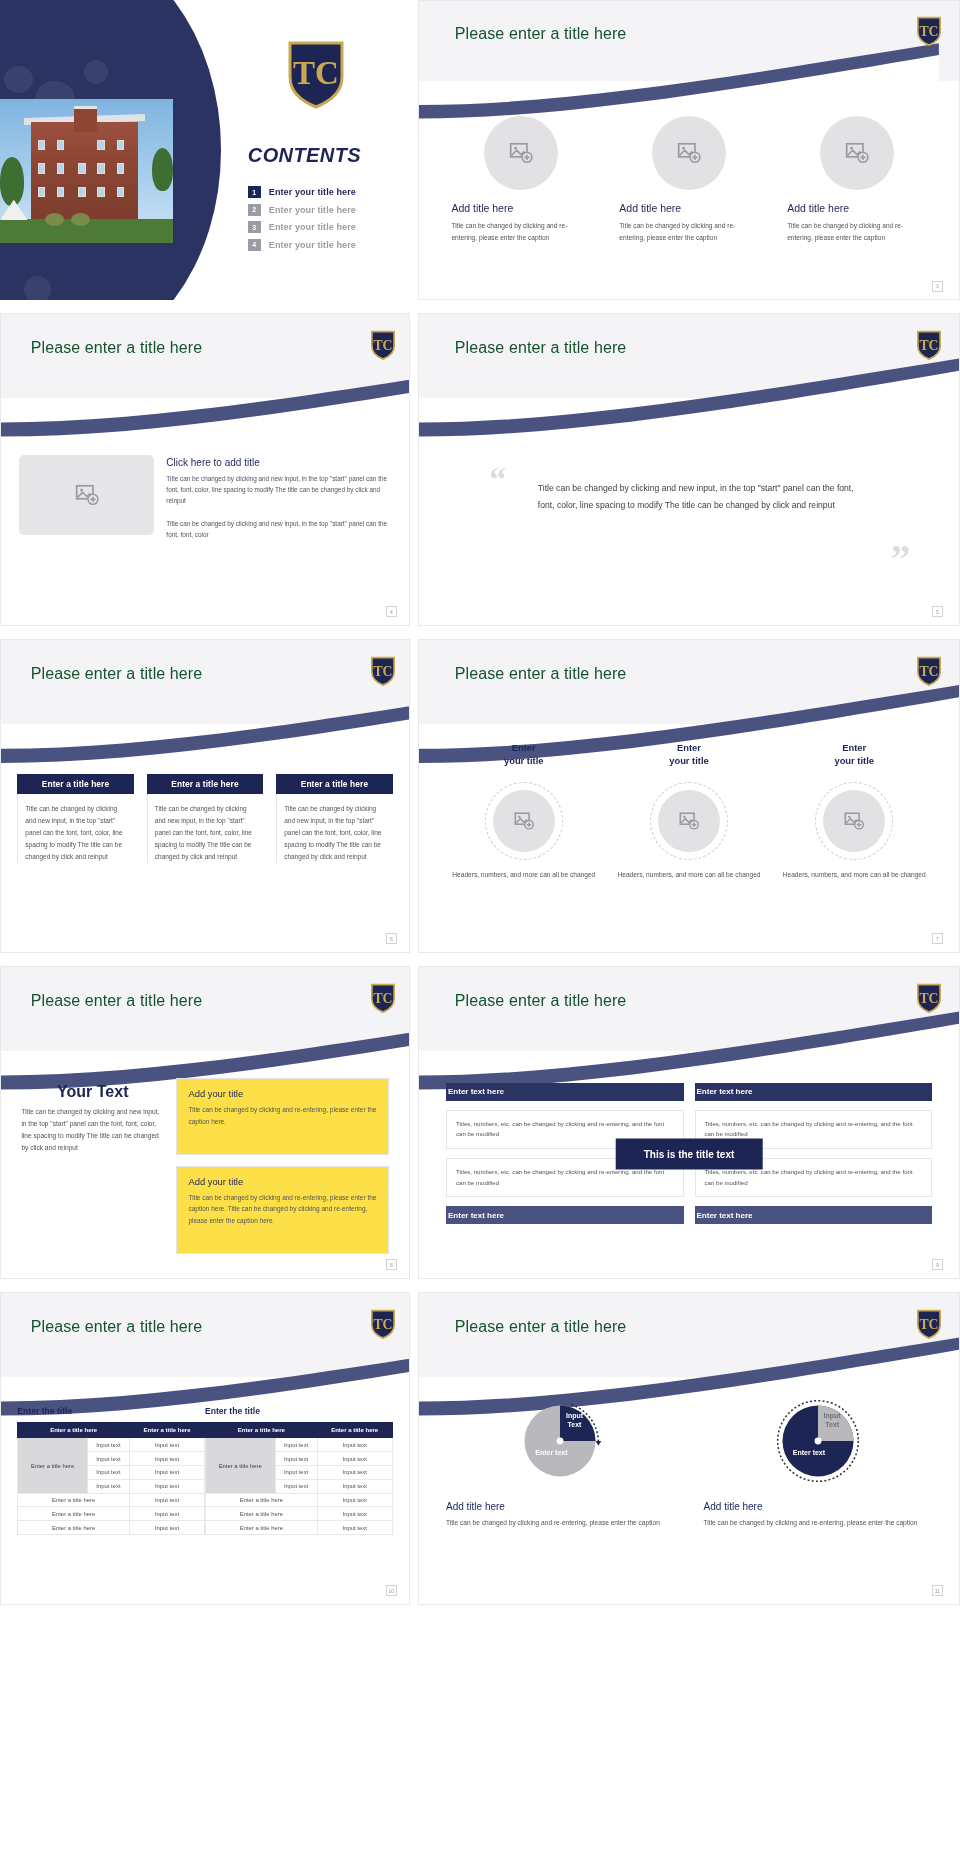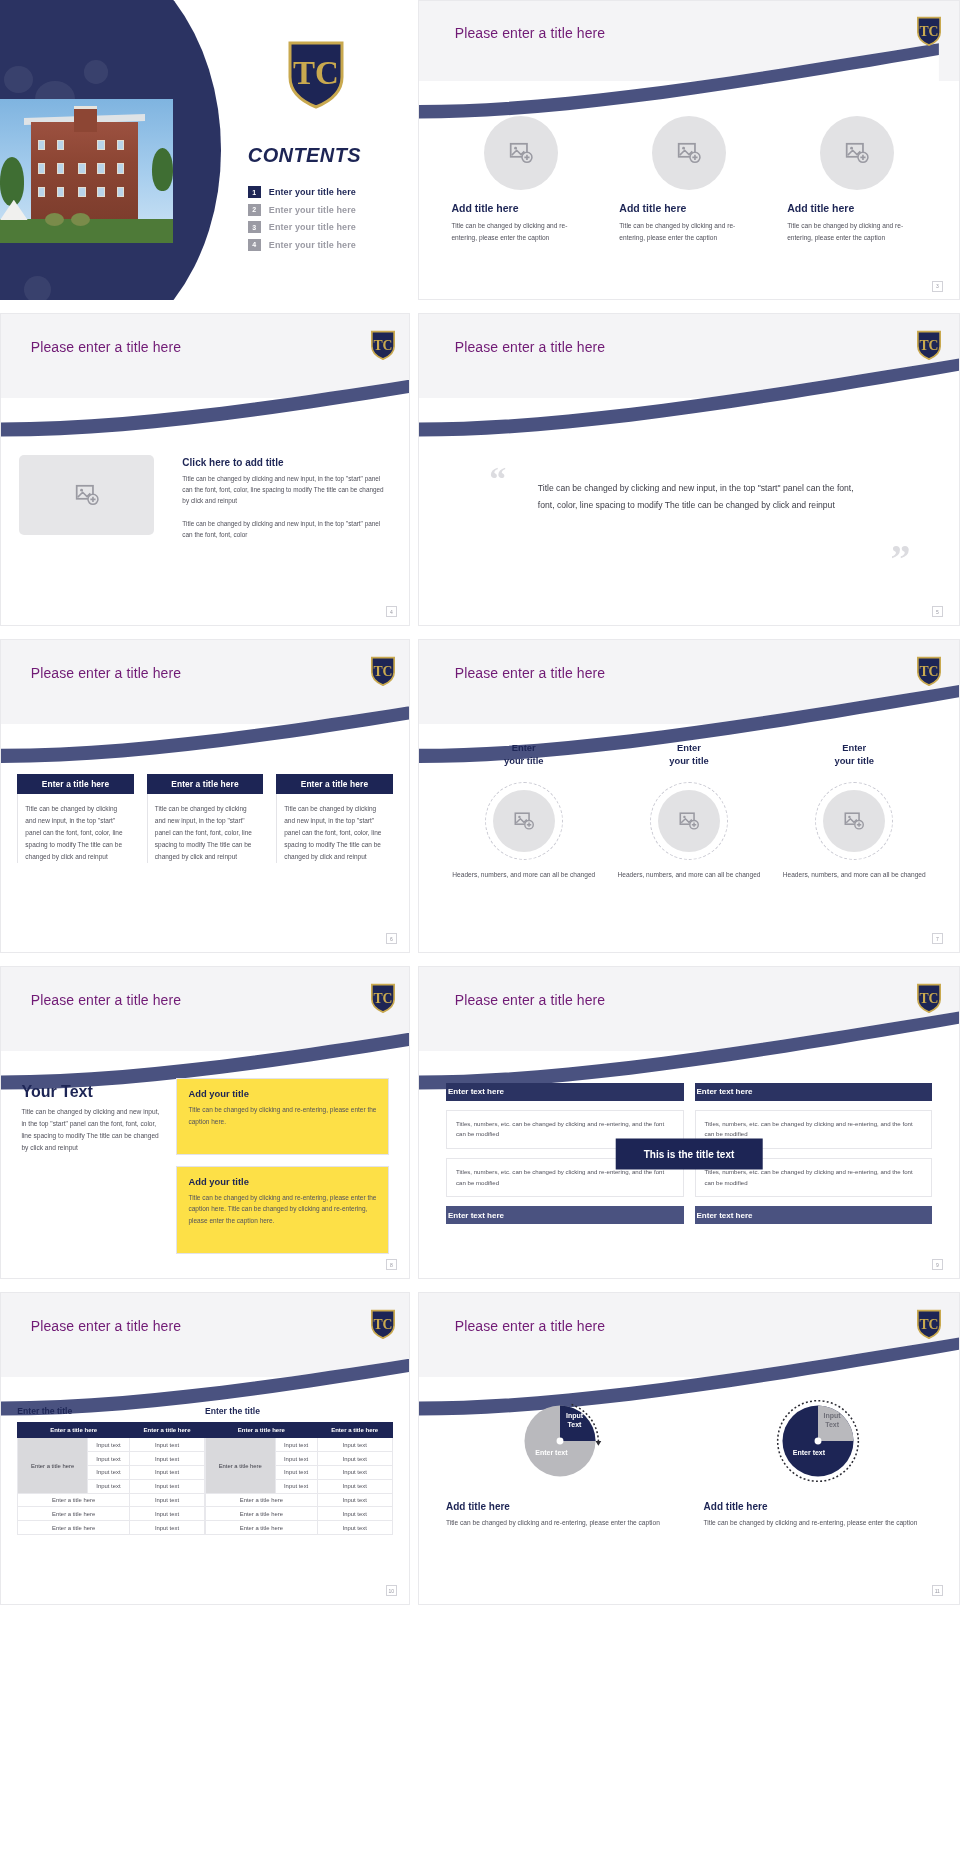--- a/index.html
+++ b/index.html
@@ -30,21 +30,21 @@
     position: absolute; left: 0; top: 0; right: 0; height: 27%;
     background: #f4f4f6;
     z-index: 1;
   }
   .hdr-curve {
     position: absolute; left: 0; top: 0; right: 0; height: 42%;
     z-index: 2; pointer-events: none;
   }
   .hdr-title {
     position: absolute; left: 4.6%; top: 8%;
-    font-size: 14px; color: #701a75; font-weight: 400;
+    font-size: 16px; color: #14532d; font-weight: 400;
     letter-spacing: .1px; z-index: 4; white-space: nowrap; padding-left: 11px;
   }
   .shield { position: absolute; right: 3.2%; top: 5%; width: 26px; height: 30px; z-index: 5; }
   .pgno {
     position: absolute; right: 3%; bottom: 2.5%;
     width: 11px; height: 11px; border: 1px solid #d2d2d8;
     font-size: 5px; color: #9a9aa4; display: flex;
     align-items: center; justify-content: center; z-index: 6;
     background: #fff;
   }
@@ -91,31 +91,31 @@
   .toc-row.active .toc-num { background: #1d2555; }
   .toc-txt { font-size: 9px; font-weight: 700; color: #9b9ba4; letter-spacing: .1px; }
   .toc-row.active .toc-txt { color: #1d2555; }
 
   
   .ph-circle {
     border-radius: 50%; background: #e2e2e4;
     display: flex; align-items: center; justify-content: center;
   }
   .ph-rect { background: #e6e6e8; border-radius: 5px; display: flex; align-items: center; justify-content: center; }
-  .blk-title { font-size: 10.5px; font-weight: 700; color: #1d2555; }
+  .blk-title { font-size: 10.5px; font-weight: 400; color: #1d2555; }
   .blk-body { font-size: 6.6px; color: #52525c; line-height: 1.75; }
 
   
   .s2-cols { position: absolute; left: 6%; right: 6%; top: 16%; display: flex; gap: 6%; }
   .s2-col { flex: 1; }
   .s2-col .ph-circle { width: 74px; height: 74px; margin: 0 auto 12px; }
   .s2-col .blk-title { margin-bottom: 6px; }
 
   
-  .s3-wrap { position: absolute; left: 4.5%; right: 4.5%; top: 25%; display: flex; gap: 28px; }
+  .s3-wrap { position: absolute; left: 4.5%; right: 4.5%; top: 25%; display: flex; gap: 12px; }
   .s3-img { width: 135px; height: 80px; flex: none; }
   .s3-txt { flex: 1; padding-top: 2px; }
   .s3-txt .blk-title { font-size: 10px; margin-bottom: 5px; }
   .s3-p { font-size: 6.4px; color: #52525c; line-height: 1.72; margin-bottom: 12px; }
 
   
   .q-mark { position: absolute; font-size: 34px; color: #dcdce0; font-weight: 700;
             font-family: "Liberation Serif", serif; line-height: 1; }
   .s4-q { position: absolute; left: 22%; right: 16%; top: 36%;
           font-size: 8.6px; color: #3c3c46; line-height: 2.05; }
@@ -134,21 +134,21 @@
   .s7-row { position: absolute; left: 5%; right: 5%; top: 8%; display: flex; gap: 2%; }
   .s7-col { flex: 1; text-align: center; }
   .s7-t { font-size: 9.4px; font-weight: 700; color: #1d2555; line-height: 1.35; margin-bottom: 14px; }
   .s7-ring { width: 78px; height: 78px; margin: 0 auto; border-radius: 50%;
              border: 1px dashed #c9c9d2; display: flex; align-items: center; justify-content: center; }
   .s7-ring .ph-circle { width: 62px; height: 62px; }
   .s7-c { font-size: 6.6px; color: #52525c; line-height: 1.8; margin-top: 9px; }
 
   
   .s8-left { position: absolute; left: 5%; top: 14%; width: 35%; }
-  .s8-h { font-size: 16px; font-weight: 700; color: #1d2555; margin-bottom: 5px; }
+  .s8-h { font-size: 16px; font-weight: 700; color: #1d2555; margin-bottom: 5px; text-align: center; }
   .s8-p { font-size: 6.6px; color: #52525c; line-height: 1.85; }
   .s8-right { position: absolute; left: 43%; right: 5%; top: 12%; }
   .s8-box { border: 1px solid #e3e3e8; padding: 9px 11px 26px; margin-bottom: 11px; background: #fde047; }
   .s8-box .blk-title { font-size: 9.4px; margin-bottom: 5px; }
   .s8-box p { font-size: 6.5px; color: #52525c; line-height: 1.8; }
 
   
   .s9 { position: absolute; left: 5%; right: 5%; top: 14%; }
   .s9-grid { display: grid; grid-template-columns: 1fr 1fr; gap: 9px 11px; }
   .s9-bar { background: #2b3362; color: #fff; font-size: 8px; font-weight: 700;

